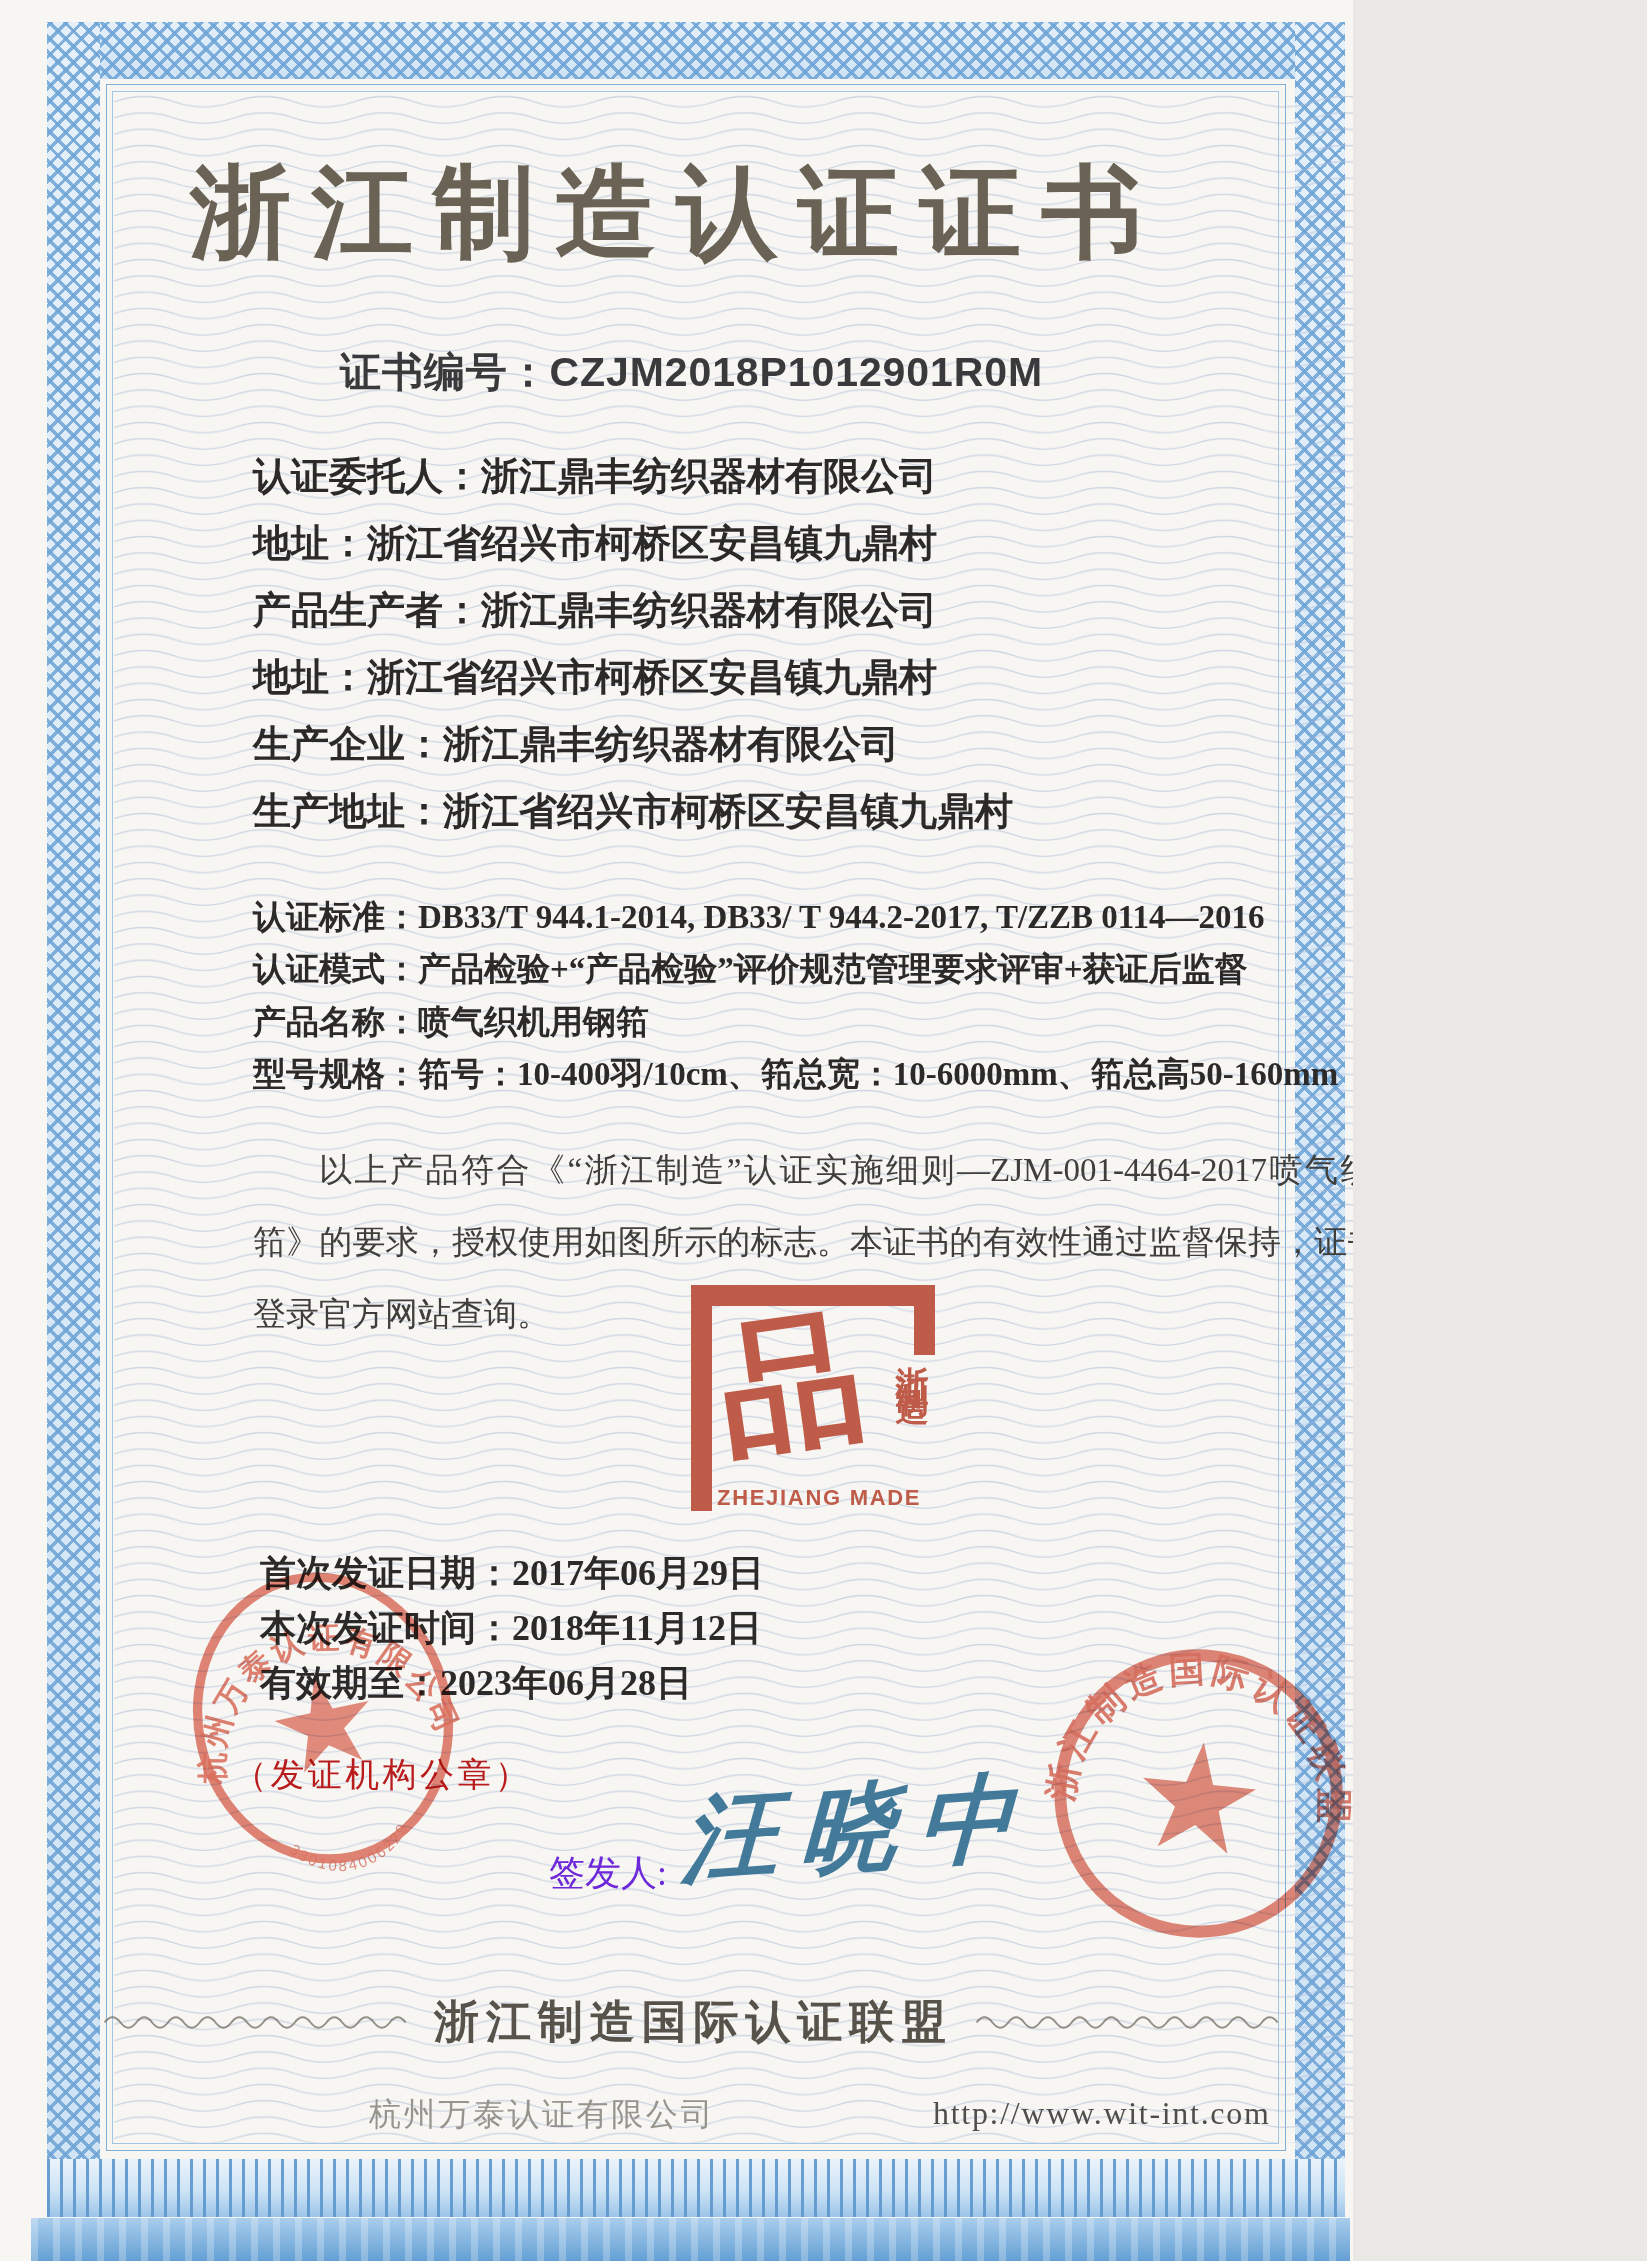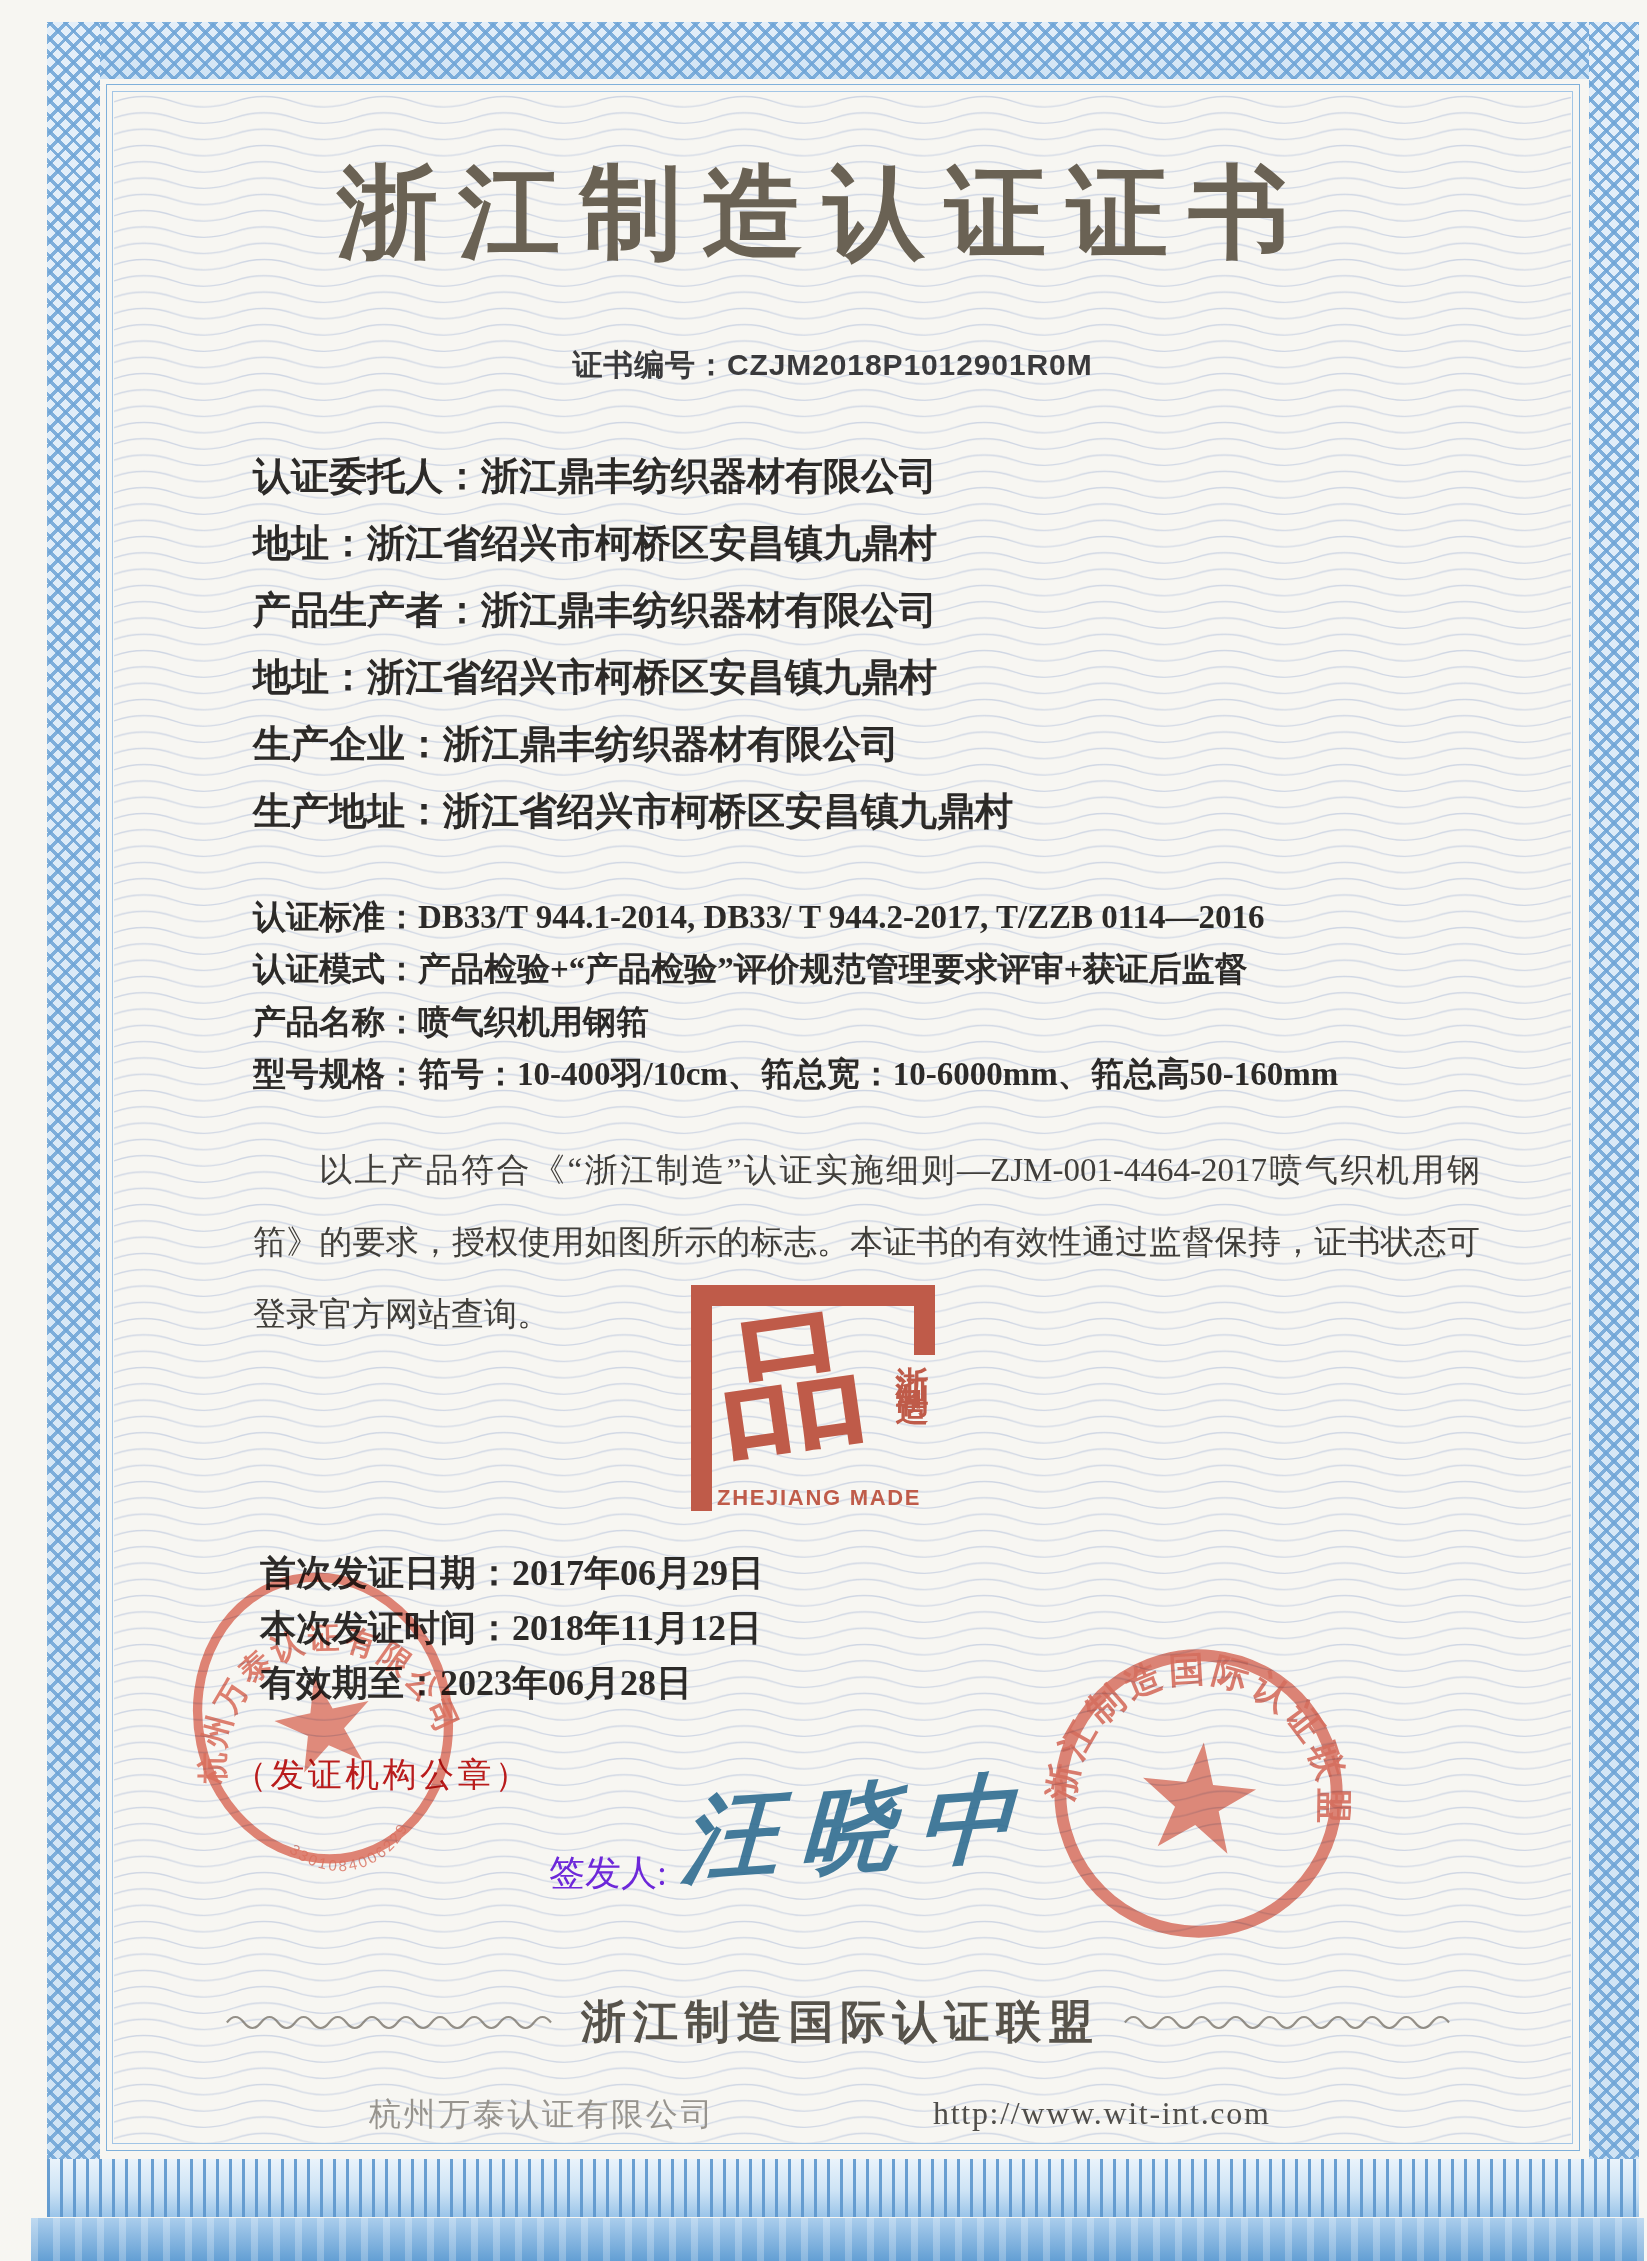--- a/index.html
+++ b/index.html
@@ -1,16 +1,16 @@
 <!DOCTYPE html>
 <html style="font-size:13.7px"><head>
 <meta charset="utf-8">
 <style>
   html,body{margin:0;padding:0;background:#e9e8e4;}
-  .page{position:relative;width:1647px;height:2261px;background:#f7f6f2;overflow:hidden;
+  .page{position:relative;width:1353px;height:2261px;background:#f7f6f2;overflow:hidden;
         font-family:"Liberation Serif","DejaVu Serif",serif;}
   
   .band{position:absolute;
     background:
       repeating-linear-gradient(45deg, rgba(110,164,214,.85) 0 3.4px, rgba(255,255,255,0) 3.4px 11px),
       repeating-linear-gradient(-45deg, rgba(110,164,214,.85) 0 3.4px, rgba(255,255,255,0) 3.4px 11px),
       linear-gradient(180deg,#e4eff9,#cfe3f4);}
   .band-top{left:47px;right:7.7px;top:22px;height:57px;}
   .band-left{left:47px;width:53px;top:22px;bottom:45px;}
   .band-right{right:7.7px;width:50px;top:22px;bottom:45px;}
@@ -22,23 +22,23 @@
     background:
       repeating-linear-gradient(90deg, rgba(255,255,255,.25) 0 6.9px, rgba(255,255,255,0) 6.9px 22px),
       linear-gradient(180deg,#aacdec,#639fd4);}
   .inner-a{position:absolute;left:106px;top:84px;right:67px;bottom:110px;border:1.7px solid #7fb0da;}
   .inner-b{position:absolute;left:112px;top:91px;right:74px;bottom:117px;border:0.9px solid #a2c5e6;}
   .waves{position:absolute;left:114px;top:93px;width:1457px;height:2050px;opacity:.55;}
   
   .title{position:absolute;top:146px;left:0;width:100%;text-align:center;
     font-family:"DejaVu Serif","Liberation Serif",serif;font-weight:700;
     font-size:101px;letter-spacing:20.6px;color:#6a6254;}
-  .certno{position:absolute;top:345px;left:9px;width:100%;text-align:center;
+  .certno{position:absolute;top:345px;left:15px;width:100%;text-align:center;
     font-family:"Liberation Sans","DejaVu Sans",sans-serif;
-    font-size:30px;font-weight:700;color:#3a3a3c;letter-spacing:0.9px;}
+    font-size:41px;font-weight:700;color:#3a3a3c;letter-spacing:0.9px;}
   .fields{position:absolute;top:457px;left:253px;right:163px;}
   .field-row{font-size:38px;font-weight:700;color:#2c2a28;line-height:39px;margin-bottom:28px;white-space:nowrap;}
   .specs{position:absolute;top:899px;left:253px;right:129px;}
   .spec-row{font-size:33px;font-weight:700;color:#2c2a28;line-height:36px;margin-bottom:16.3px;white-space:nowrap;}
   .statement{position:absolute;top:1134px;left:253px;width:1227px;
     font-size:33px;color:#403e3a;line-height:72px;text-align:justify;text-indent:2em;}
   
   .logo{position:absolute;left:691px;top:1285px;width:244px;height:226px;color:#bf5b49;}
   .logo-bar{position:absolute;background:#bf5b49;}
   .logo-bar.t{left:0;right:0;top:0;height:21.4px;}

